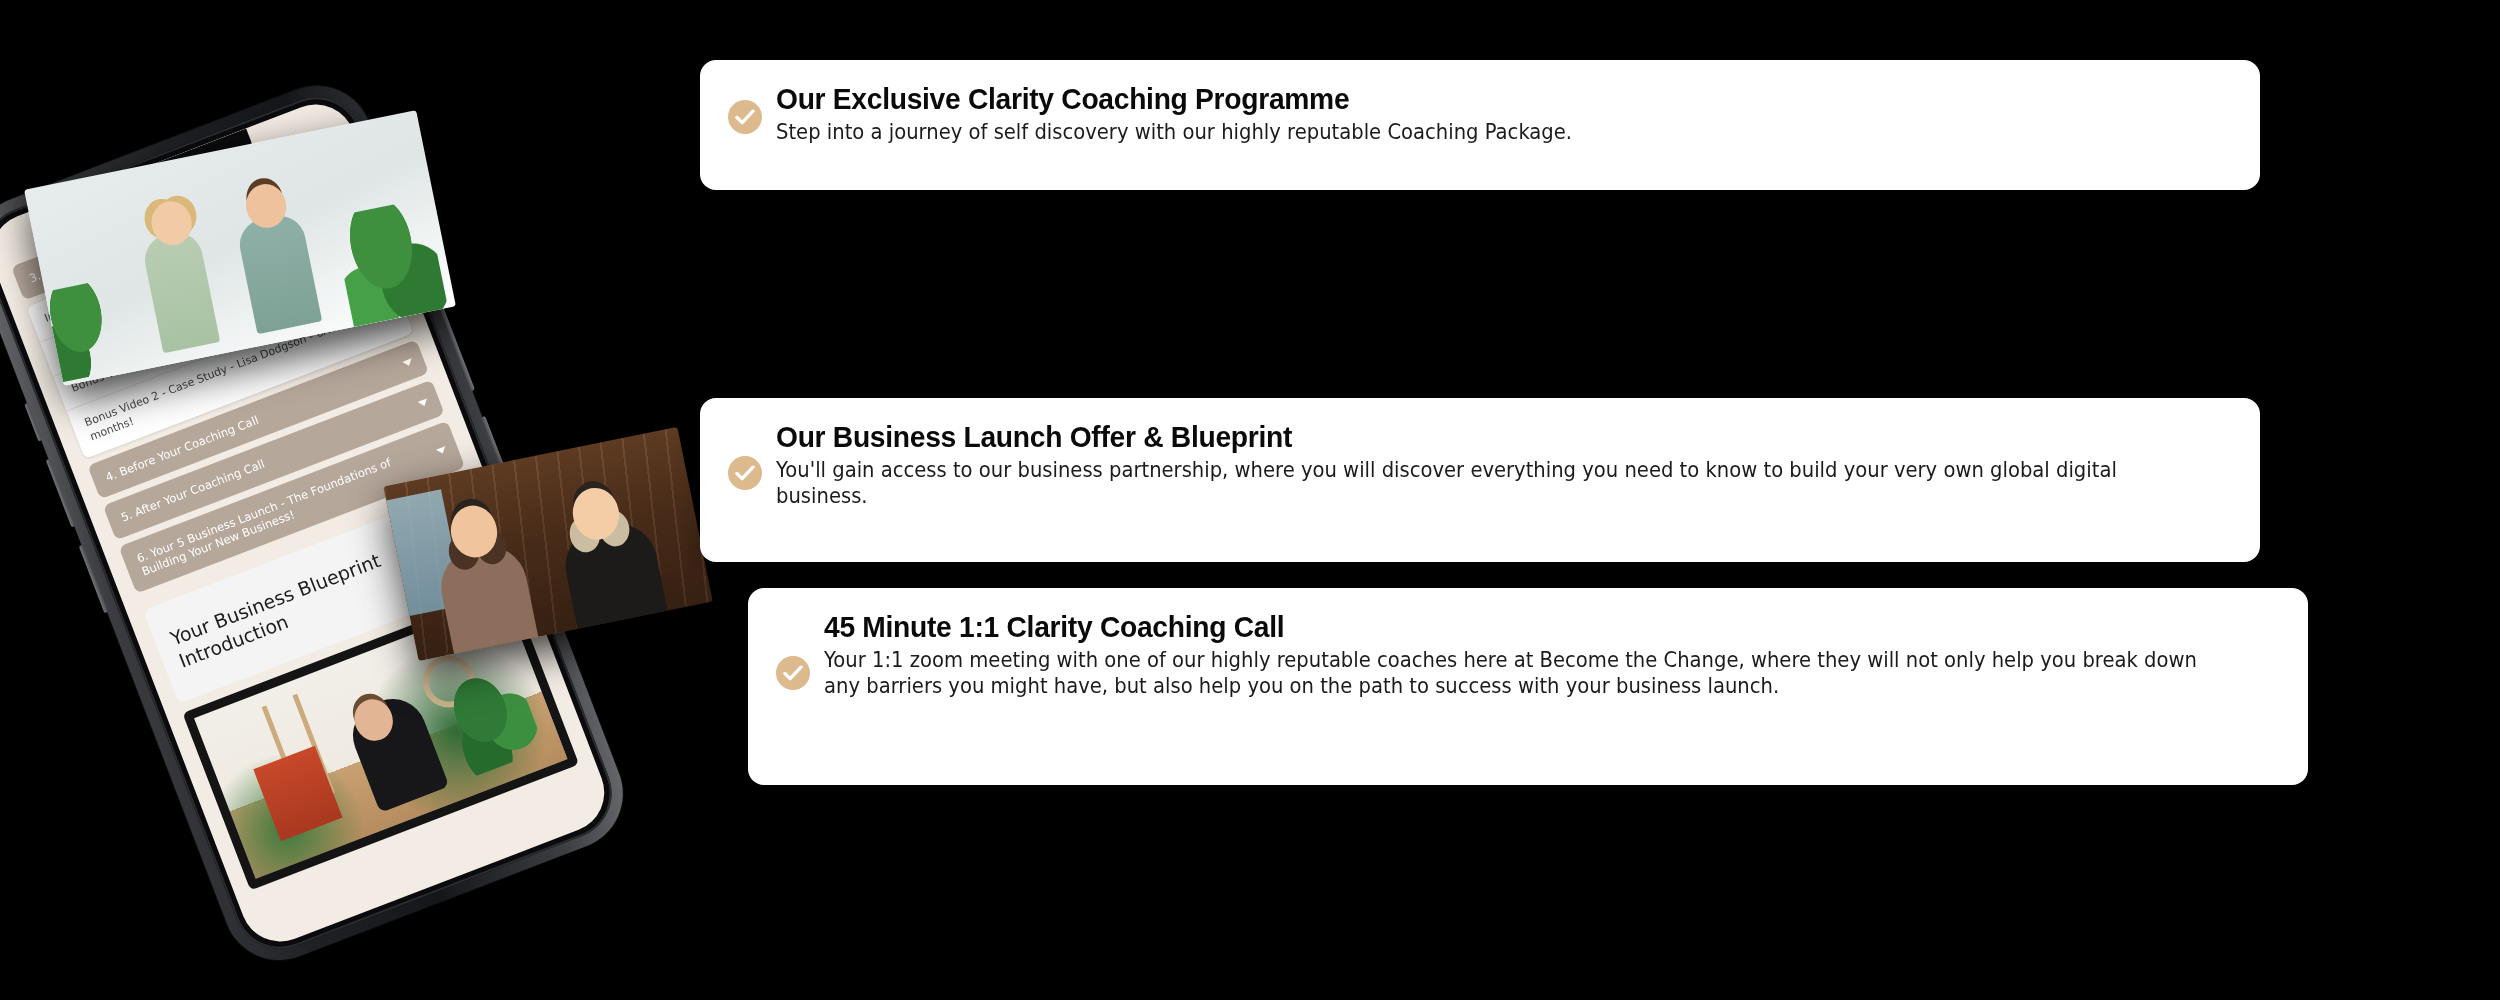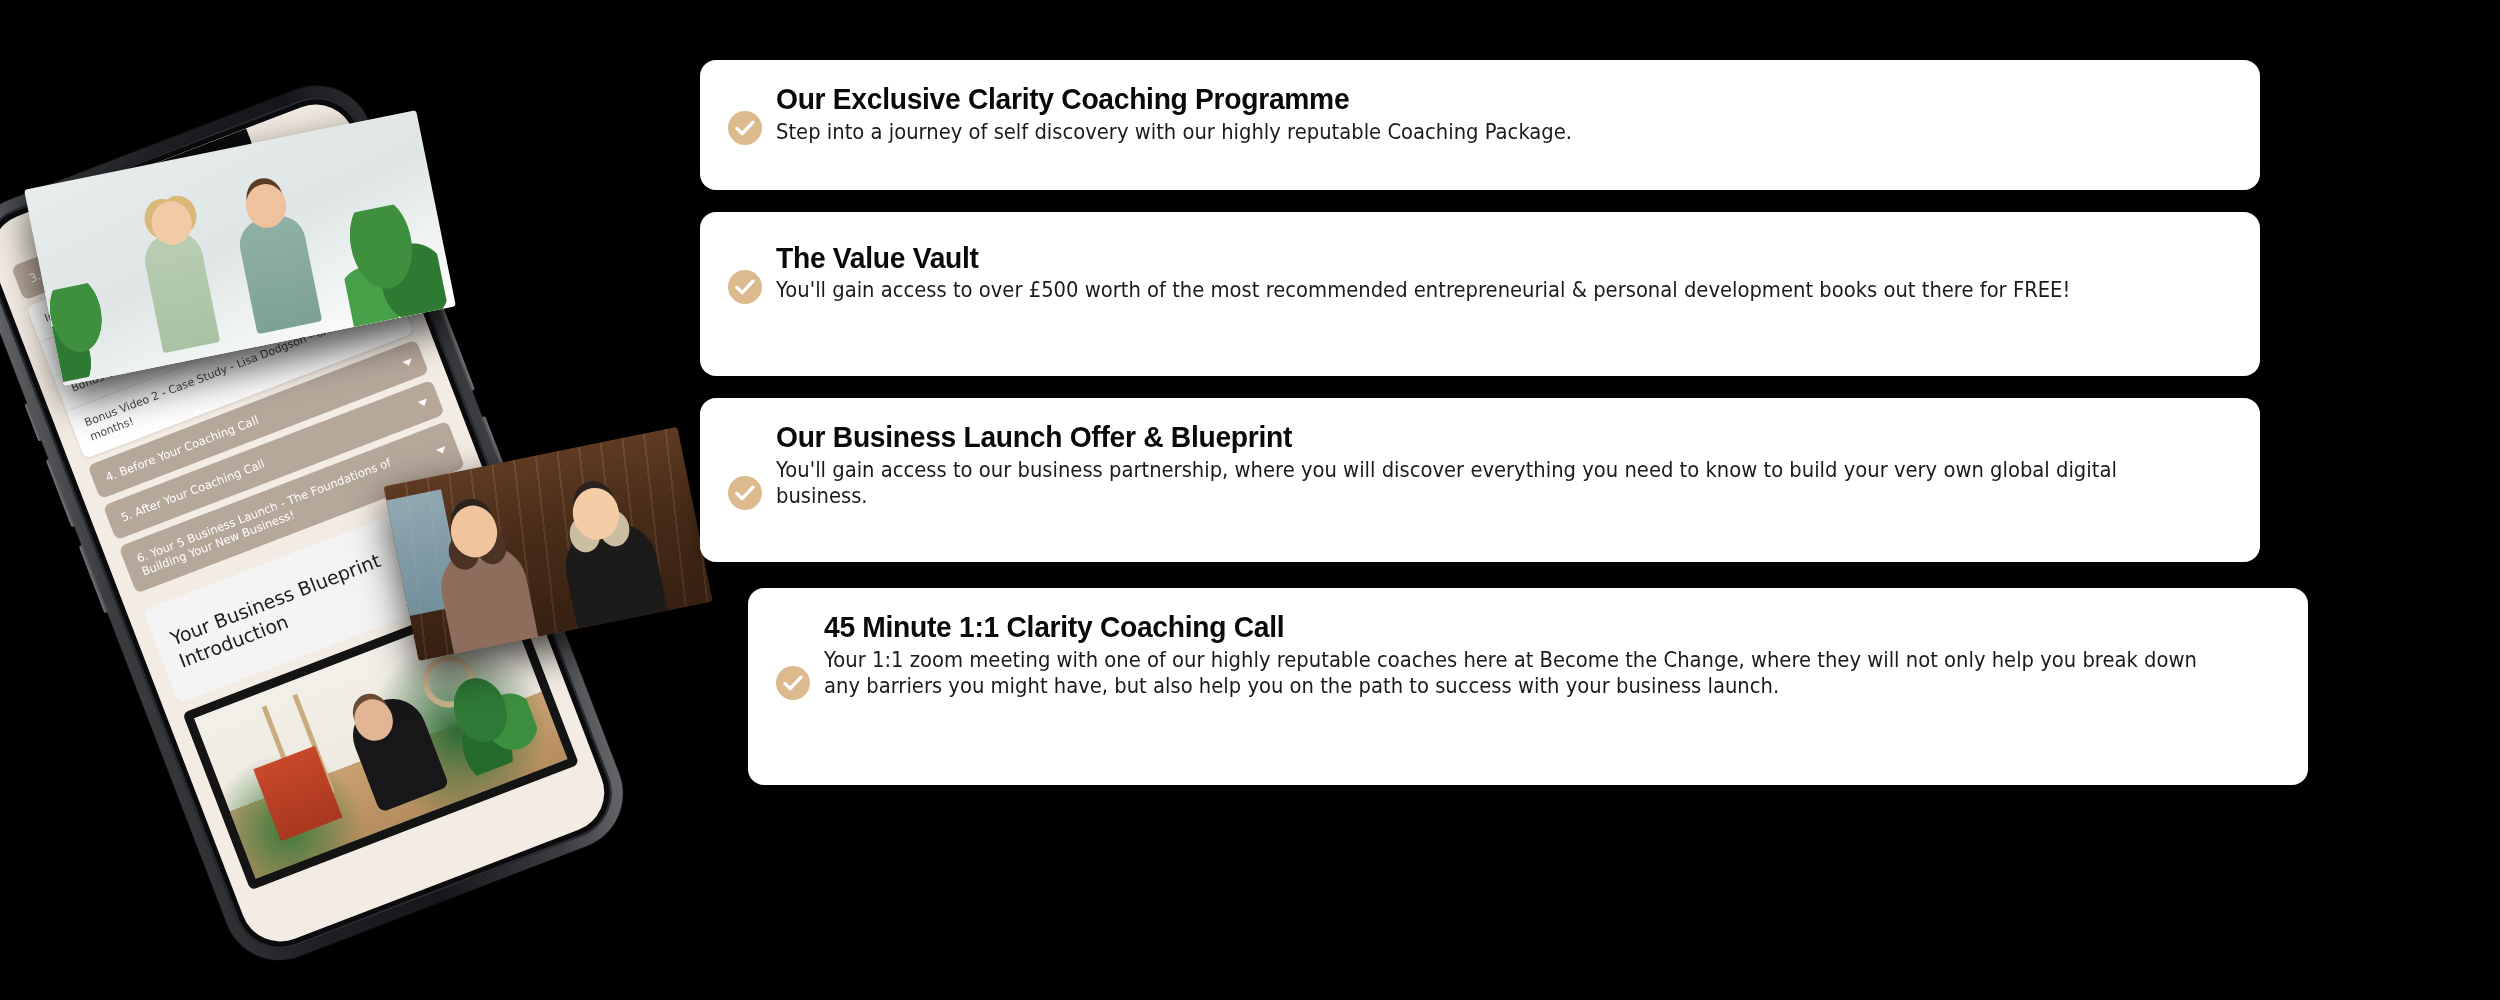--- a/index.html
+++ b/index.html
@@ -258,21 +258,21 @@
   }
   .card {
     position: absolute;
     left: 0; width: 1560px;
     background: #ffffff;
     border-radius: 16px;
     box-shadow: 0 4px 22px rgba(0,0,0,.35);
   }
   .card-body {
     display: flex;
-    align-items: flex-end;
+    align-items: flex-start;
     padding: 22px 16px 22px 28px;
   }
   .tick {
     flex: 0 0 auto;
     width: 34px; height: 34px;
     border-radius: 50%;
     background: #dcba8d;
     position: relative;
     margin-right: 14px;
   }
@@ -417,33 +417,20 @@
               <path d="M2 9.5 L7.2 14.6 L18 3.2" fill="none" stroke="#ffffff" stroke-width="3.4" stroke-linecap="round" stroke-linejoin="round"></path>
             </svg>
         </div>
         <div class="txt">
           <div class="card-title">Our Exclusive Clarity Coaching Programme</div>
           <div class="card-desc">Step into a journey of self discovery with our highly reputable Coaching Package.</div>
         </div>
       </div>
     </div>
 
-    <div class="card" id="card-2">
-      <div class="card-body">
-        <div class="tick">
-          <svg width="20" height="18" viewBox="0 0 20 18" aria-hidden="true">
-              <path d="M2 9.5 L7.2 14.6 L18 3.2" fill="none" stroke="#ffffff" stroke-width="3.4" stroke-linecap="round" stroke-linejoin="round"></path>
-            </svg>
-        </div>
-        <div class="txt">
-          <div class="card-title">The Value Vault</div>
-          <div class="card-desc">You'll gain access to over £500 worth of the most recommended entrepreneurial &amp; personal development books out there for FREE!</div>
-        </div>
-      </div>
-    </div>
 
     <div class="card" id="card-3">
       <div class="card-body">
         <div class="tick">
           <svg width="20" height="18" viewBox="0 0 20 18" aria-hidden="true">
               <path d="M2 9.5 L7.2 14.6 L18 3.2" fill="none" stroke="#ffffff" stroke-width="3.4" stroke-linecap="round" stroke-linejoin="round"></path>
             </svg>
         </div>
         <div class="txt">
           <div class="card-title">Our Business Launch Offer &amp; Blueprint</div>

